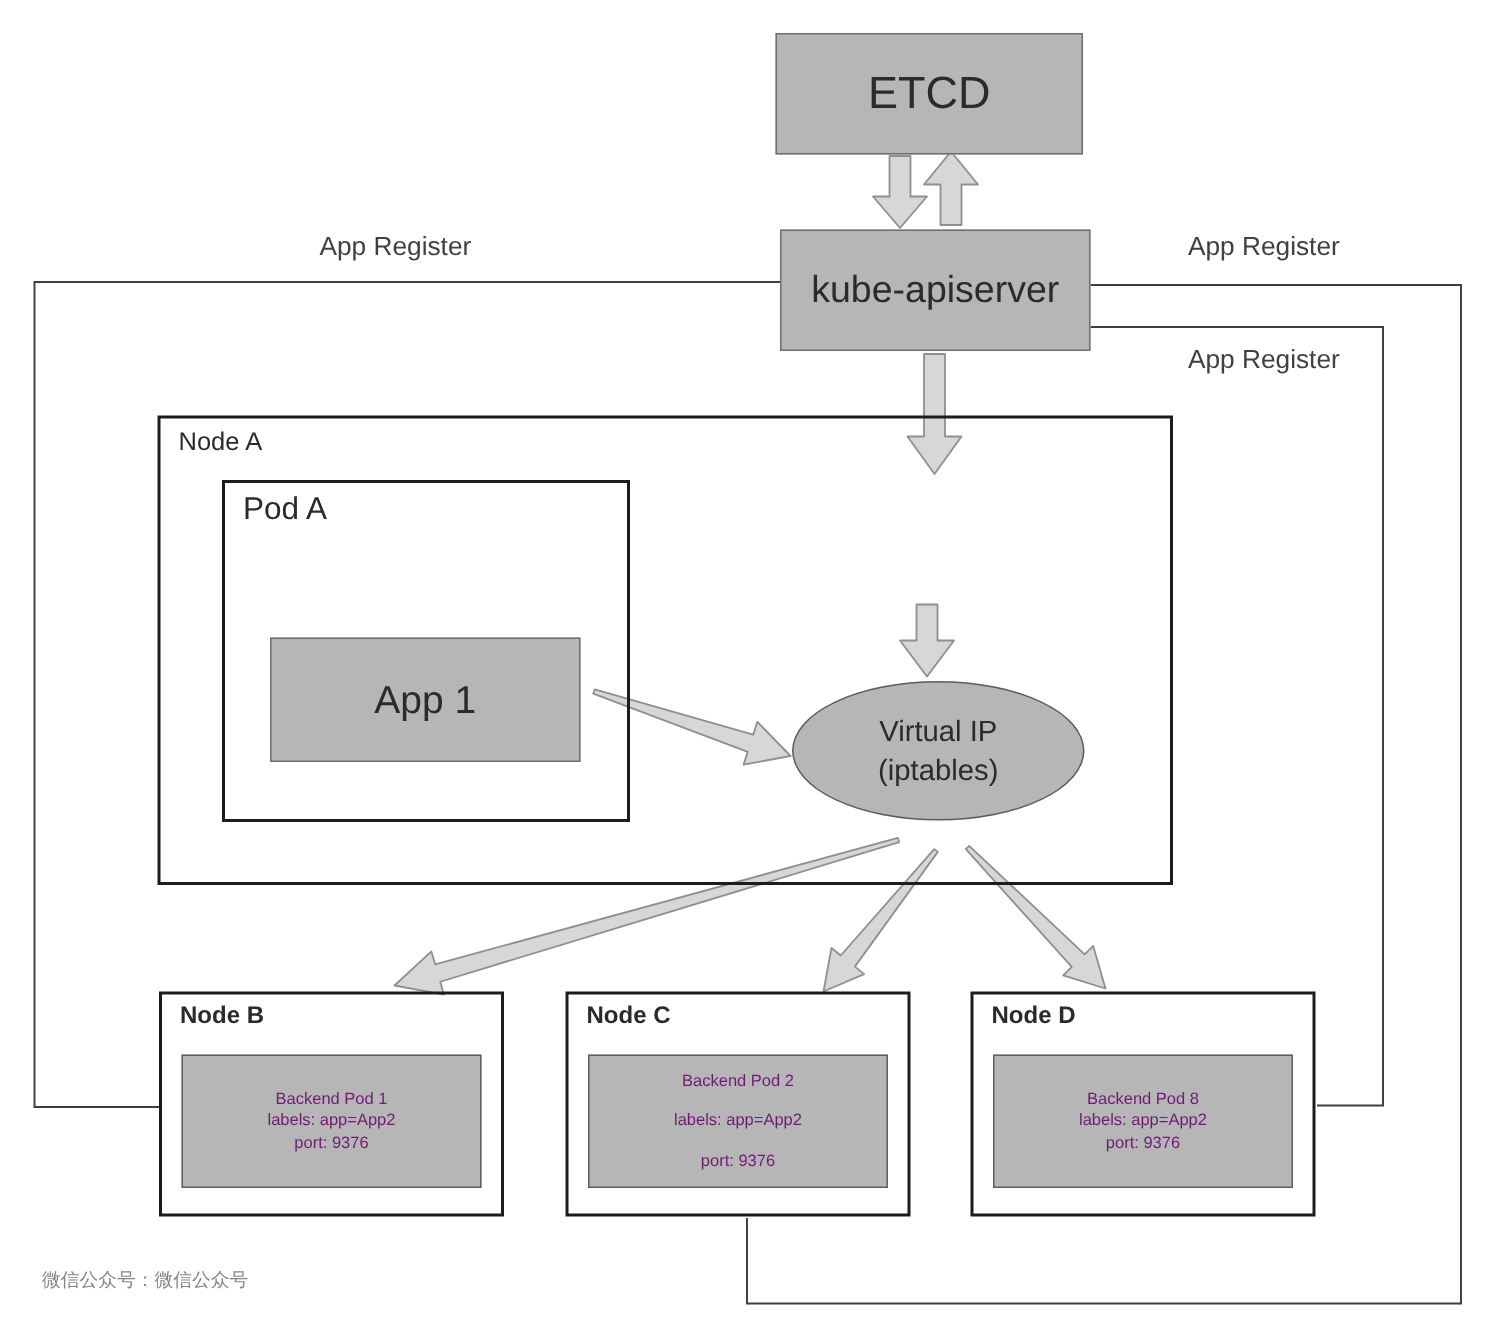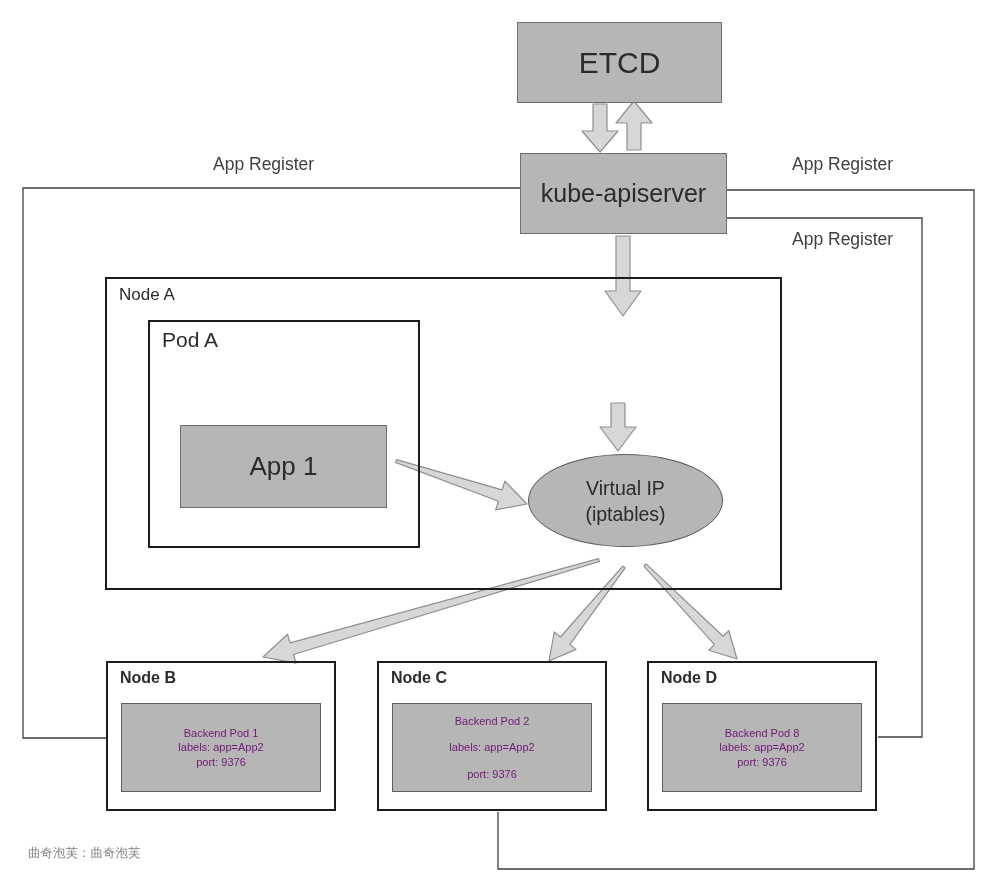--- a/index.html
+++ b/index.html
@@ -116,15 +116,15 @@
 
   <div class="nodebox" style="left:647px;top:661px;width:230px;height:150px;">
     <span class="nodelabel t-nodeSmall">Node D</span>
   </div>
   <div class="backendpod" style="left:662px;top:703px;width:200px;height:89px;">
     <span>Backend Pod 8</span>
     <span>labels: app=App2</span>
     <span>port: 9376</span>
   </div>
 
-  <div class="footer">曲奇泡芙：曲奇泡芙</div>
+  <div class="footer">微信公众号：微信公众号</div>
 
 </div>
 
 </body></html>

